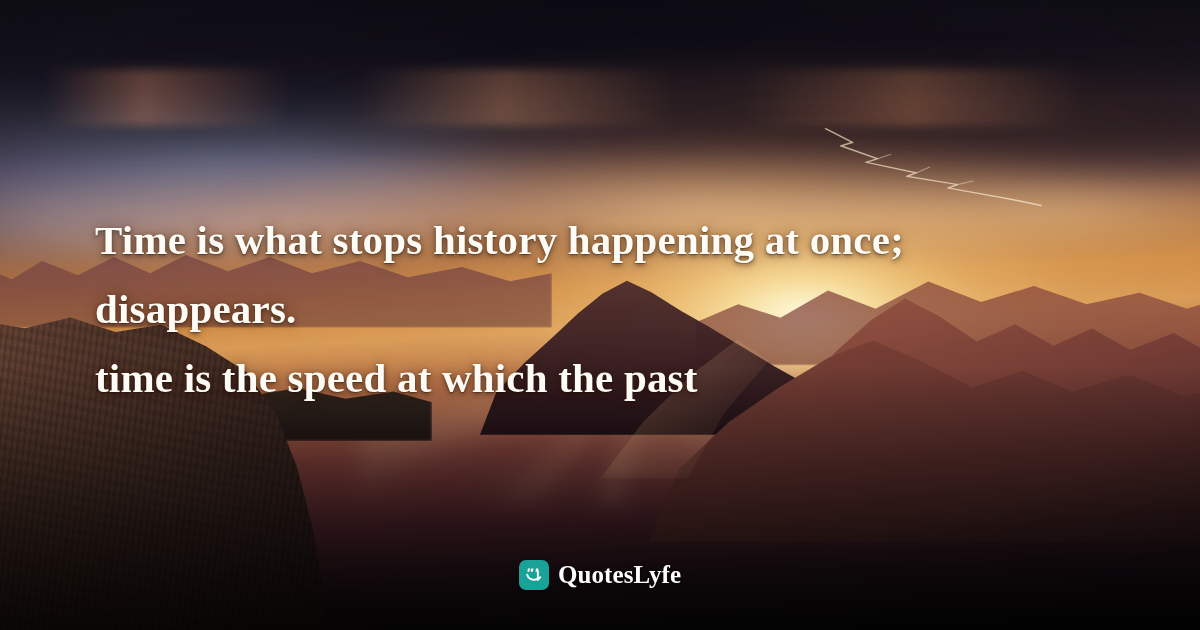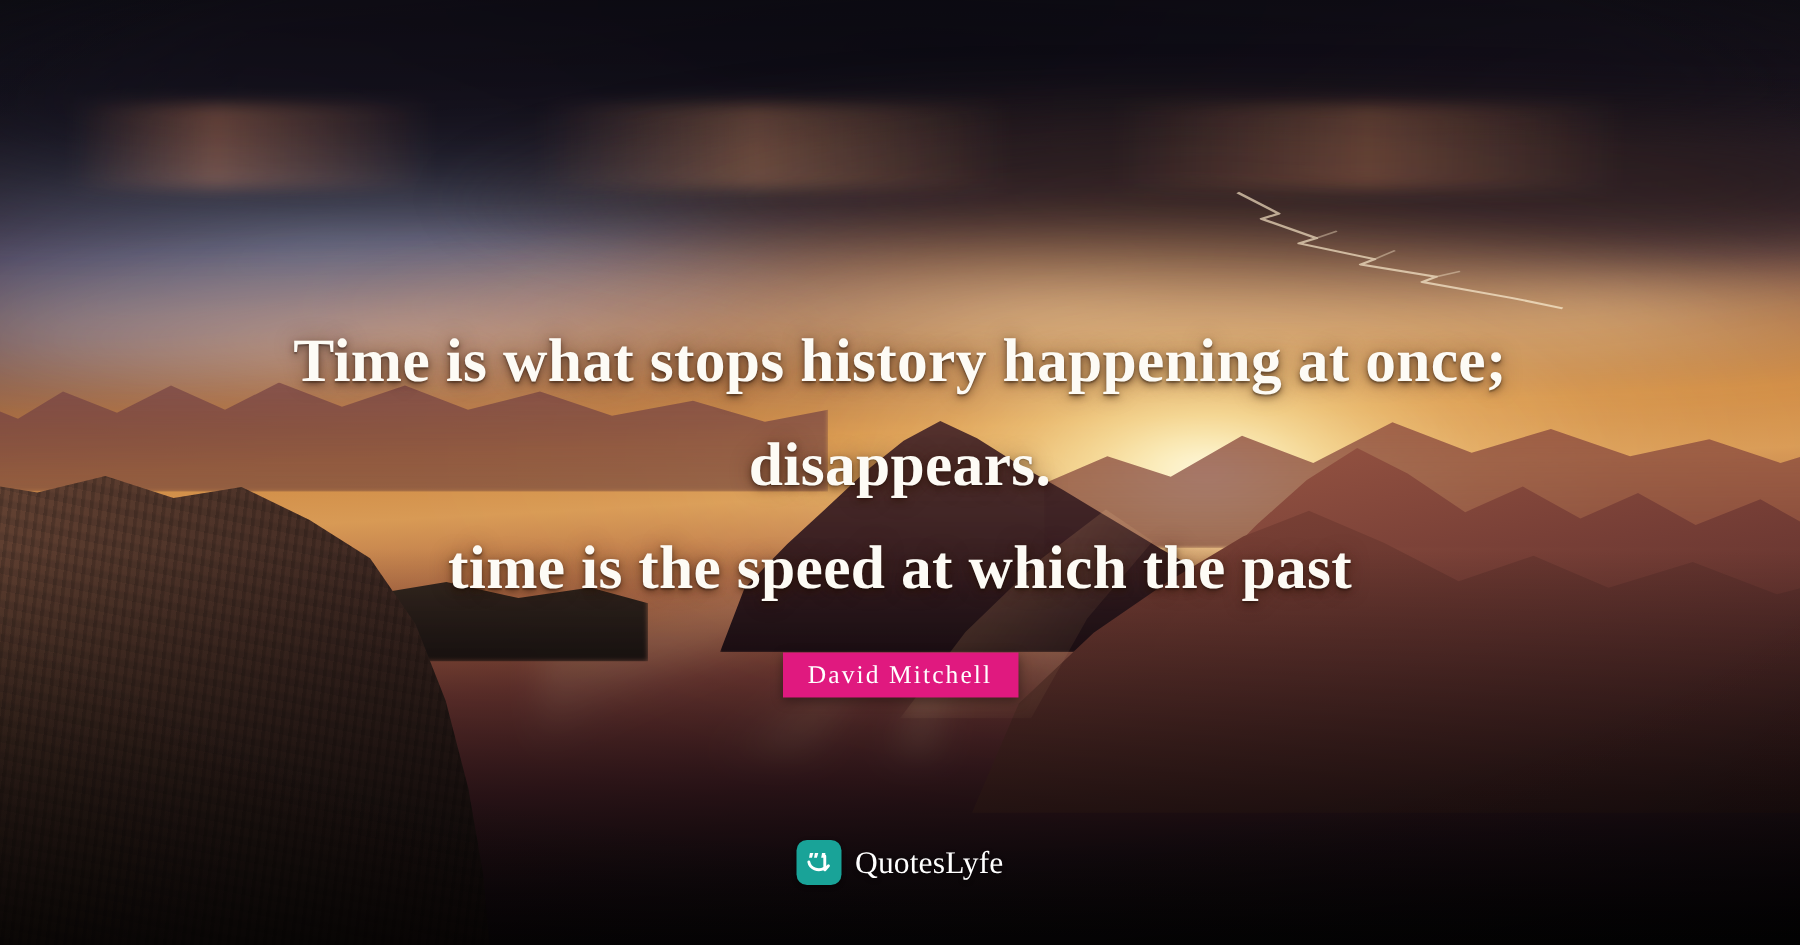--- a/index.html
+++ b/index.html
@@ -234,21 +234,21 @@
   .content {
     position:relative; z-index:5;
     width:100%; height:100%;
     display:flex; flex-direction:column;
     align-items:center;
   }
 
   .quote-block {
     width:1010px;
     margin-top:206px;
-    text-align:center;
+    text-align:left;
   }
 
   .quote-line {
     font-family:"Liberation Serif", serif;
     font-weight:700;
     font-size:41px;
     line-height:69px;
     color:#fdfbf5;
     letter-spacing:.2px;
     text-shadow:
@@ -282,22 +282,22 @@
   .logo-mark {
     width:30px; height:30px;
     border-radius:7px;
     background:#19a398;
     display:flex; align-items:center; justify-content:center;
     flex:0 0 auto;
     box-shadow:0 1px 3px rgba(0,0,0,0.45);
   }
   .logo-word {
     font-family:"Liberation Serif", serif;
-    font-weight:400;
-    font-size:21px;
+    font-weight:700;
+    font-size:25px;
     color:#ffffff;
     letter-spacing:.1px;
     text-shadow:0 1px 3px rgba(0,0,0,0.55);
   }
 </style>
 </head>
 <body>
 
 <div class="card">
 
@@ -332,23 +332,20 @@
     <div class="vignette"></div>
   </div>
 
   <div class="content">
 
     <div class="quote-block">
       <div class="quote-line">Time is what stops history happening at once;</div>
       <div class="quote-line">disappears.</div>
       <div class="quote-line">time is the speed at which the past</div>
 
-      <div>
-        <span class="author-badge">David Mitchell</span>
-      </div>
     </div>
 
     <div class="spacer"></div>
 
     <div class="logo">
       <span class="logo-mark">
         <svg width="22" height="22" viewBox="0 0 24 24">
 
           <path d="M5.4 5.0 h2.5 l-1.0 3.5 h-2.1 z" fill="#ffffff"></path>
           <path d="M9.0 5.0 h2.5 l-1.0 3.5 h-2.1 z" fill="#ffffff"></path>

